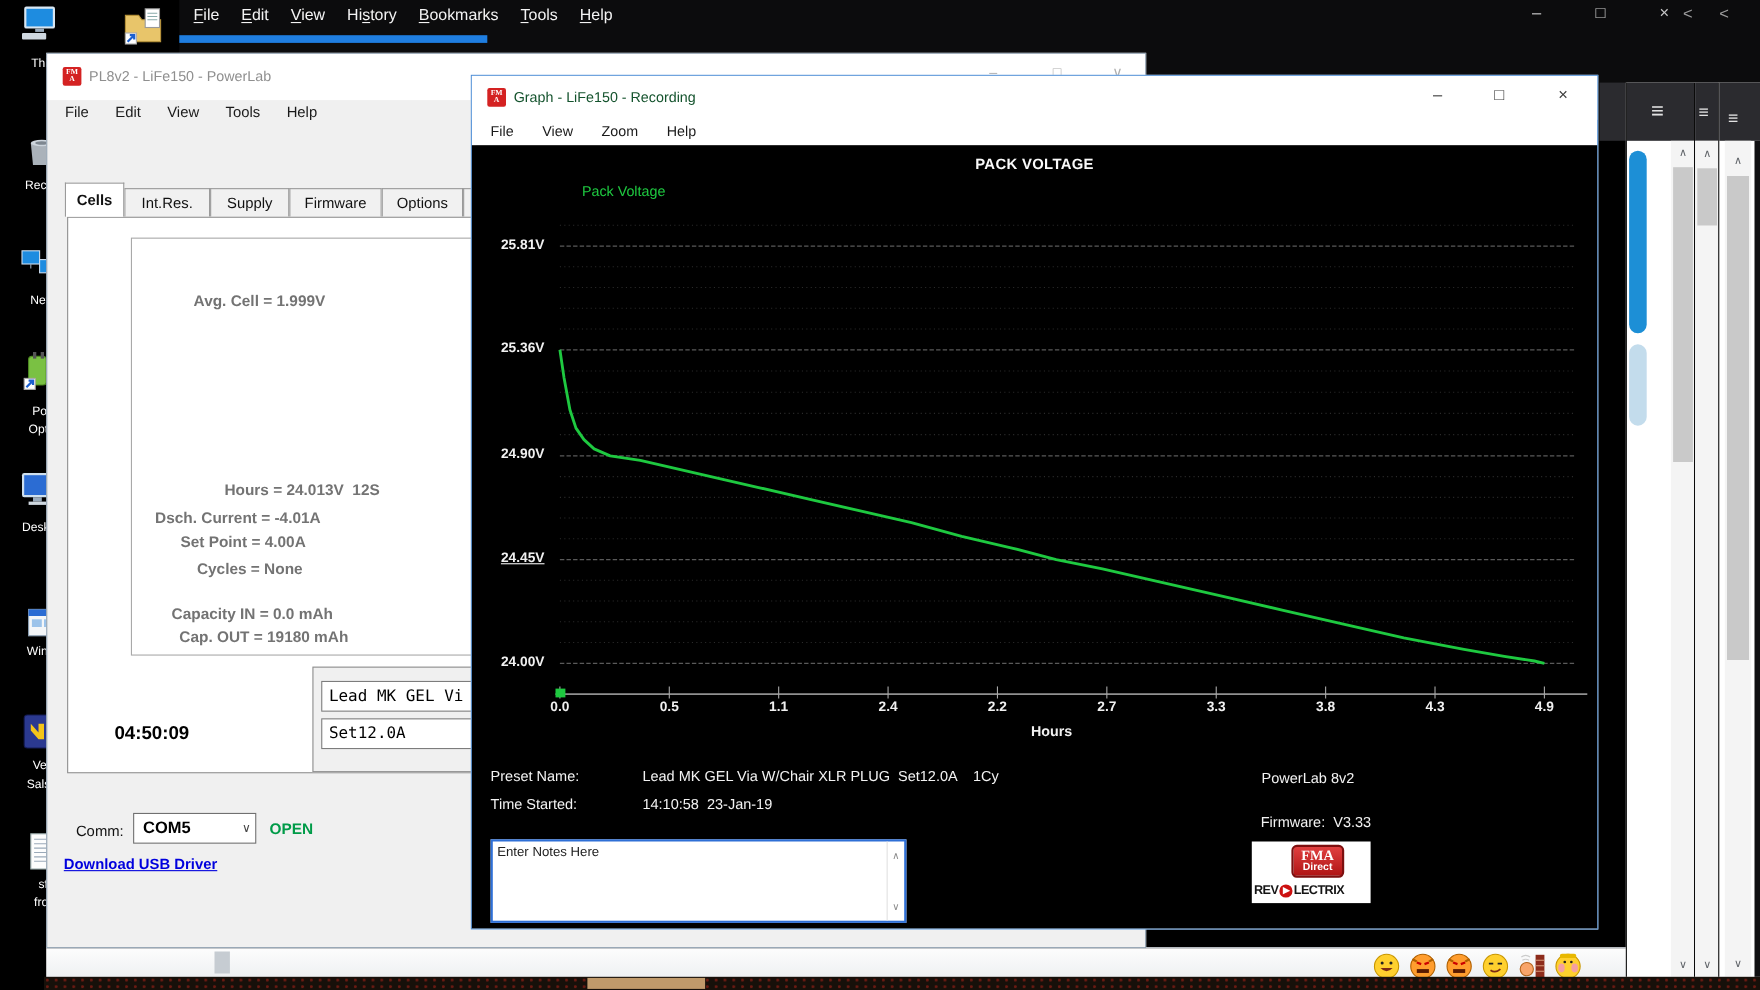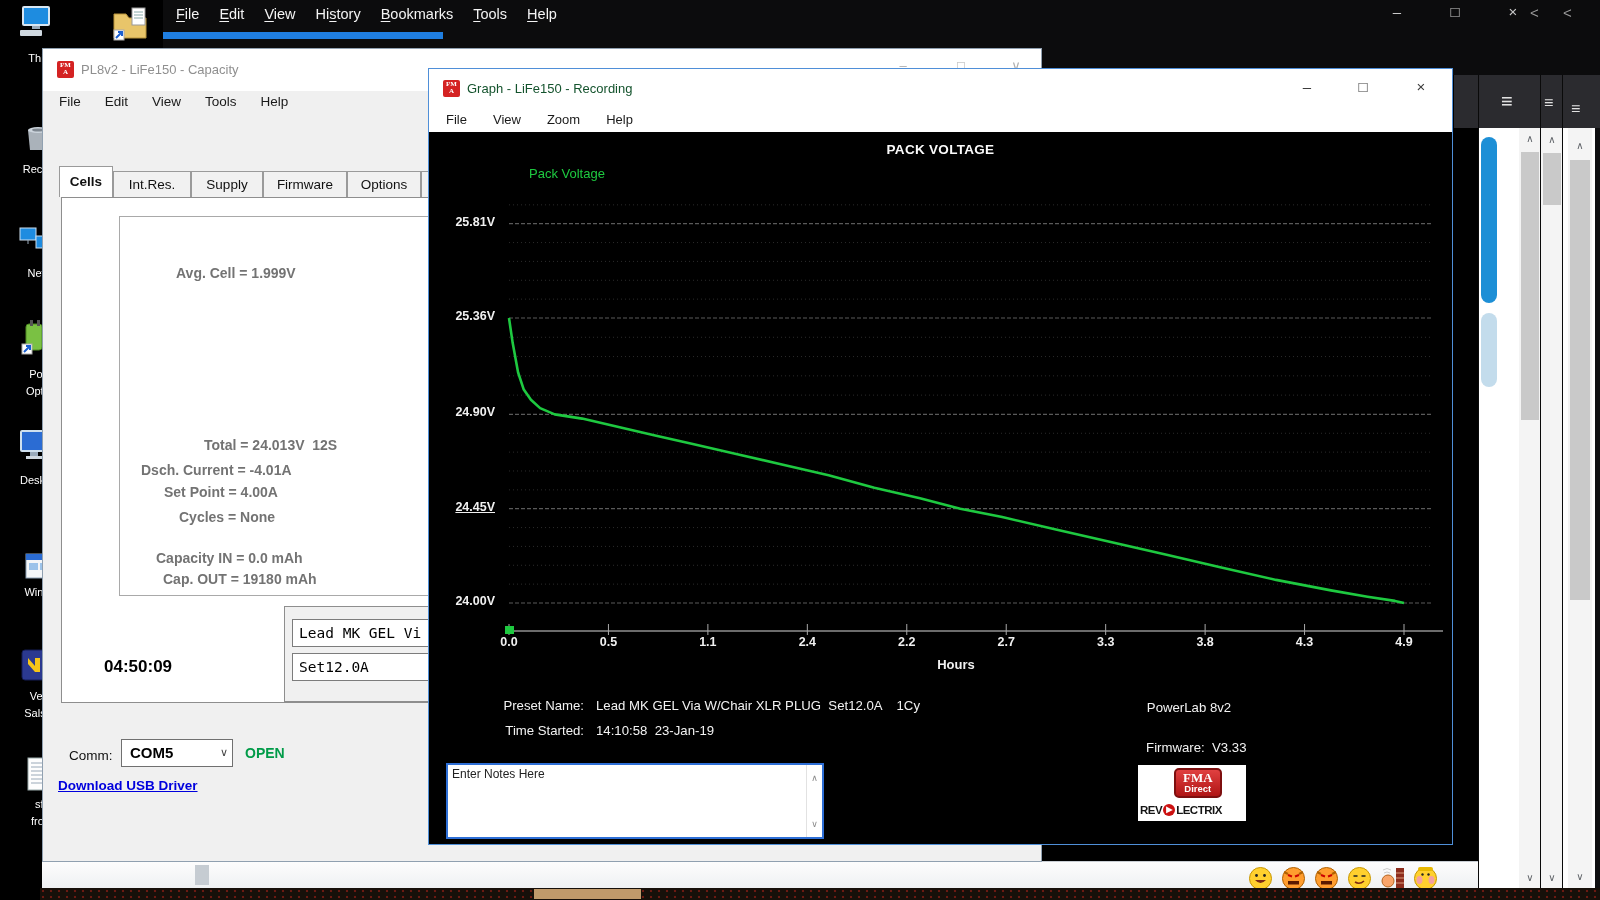--- a/index.html
+++ b/index.html
@@ -69,21 +69,21 @@
   .gmenu{position:absolute;left:4px;top:40px;height:23px;display:flex;border-bottom:1px solid #dcdcdc;right:4px;}
   .gmenu-item{padding:0 13px;font-size:13px;color:#1a1a1a;line-height:22px;}
   .gcontent{position:absolute;left:0;top:63px;width:1023px;height:712px;background:#000;}
   .gtitle{position:absolute;left:0;top:73px;width:1023px;text-align:center;font-size:13.5px;
           font-weight:700;letter-spacing:.3px;color:#fafafa;}
   .glegend{position:absolute;left:100px;top:97px;font-size:13px;}
   .gylabel{position:absolute;left:8px;width:58px;text-align:right;font-size:12.5px;font-weight:600;color:#f0f0f0;}
   .gxlabel{position:absolute;width:44px;text-align:center;font-size:12.5px;font-weight:600;color:#f0f0f0;}
   .gxaxis-title{position:absolute;left:497px;top:588px;width:60px;text-align:center;font-size:13px;font-weight:600;color:#f0f0f0;}
   .gfoot-row{position:absolute;left:17px;display:flex;font-size:13.2px;color:#f2f2f2;white-space:pre;}
-  .gfoot-label{width:138px;text-align:right;margin-right:12px;}
+  .gfoot-label{width:138px;text-align:left;}
   .gdev{position:absolute;left:660px;width:200px;text-align:center;font-size:13.2px;color:#f2f2f2;white-space:pre;}
   .notes{position:absolute;left:17px;top:694px;width:378px;height:76px;border:2px solid #2e6fd6;background:#fff;box-sizing:border-box;}
   .notes-text{position:absolute;left:4px;top:2px;font-size:12px;color:#222;}
   .notes-rail{position:absolute;right:0;top:0;bottom:0;width:15px;border-left:1px solid #e2e2e2;}
   .notes-arrow{position:absolute;width:100%;text-align:center;font-size:9px;color:#8a8a8a;}
   .logo{position:absolute;left:709px;top:696px;width:108px;height:56px;background:#fff;}
   .fmadirect{position:absolute;left:36px;top:3px;background:linear-gradient(#e04040,#b01515);
              border:2px solid #7d0f0f;border-radius:5px;padding:1px 7px 2px;text-align:center;}
   .fmadirect .l1{font-family:"Liberation Serif",serif;font-weight:700;font-size:13px;color:#fff;line-height:13px;}
   .fmadirect .l2{font-weight:700;font-size:9.5px;color:#fff;line-height:10px;}
@@ -194,21 +194,21 @@
         <rect x="5" y="1" width="15" height="4" rx="2" fill="#e8b800"></rect>
       </svg></span>
   </div>
 <div class="botdark">
   <div class="abs" style="left:494px;top:1px;width:107px;height:10px;background:#c09a6b;"></div>
 </div>
 
 <div class="pl8">
   <div class="ptitle">
     <div class="fmaicon" style="left:14px;top:12px;">FM<br>A</div>
-    <span class="ptitle-text">PL8v2 - LiFe150 - Capacity</span>
+    <span class="ptitle-text">PL8v2 - LiFe150 - PowerLab</span>
     <span class="pbtn" style="left:845px">–</span>
     <span class="pbtn" style="left:903px">□</span>
     <span class="pbtn" style="left:958px">∨</span>
   </div>
   <div class="pmenu">
       <span class="pmenu-item">File</span>
       <span class="pmenu-item">Edit</span>
       <span class="pmenu-item">View</span>
       <span class="pmenu-item">Tools</span>
       <span class="pmenu-item">Help</span>
@@ -219,21 +219,21 @@
       <div class="tab" style="left: 148px; width: 72px;">Supply</div>
       <div class="tab" style="left: 220px; width: 84px;">Firmware</div>
       <div class="tab" style="left: 304px; width: 74px;">Options</div>
       <div class="tab" style="left: 378px; width: 90px;">P</div>
     </div>
   <div class="panel">
     <div class="innerbox"></div>
   </div>
   <div id="readings-holder">
       <span class="reading" style="left: 133px; top: 216px;">Avg. Cell = 1.999V</span>
-      <span class="reading" style="left: 161px; top: 388px;">Total = 24.013V  12S</span>
+      <span class="reading" style="left: 161px; top: 388px;">Hours = 24.013V  12S</span>
       <span class="reading" style="left: 98px; top: 413px;">Dsch. Current = -4.01A</span>
       <span class="reading" style="left: 121px; top: 435px;">Set Point = 4.00A</span>
       <span class="reading" style="left: 136px; top: 460px;">Cycles = None</span>
       <span class="reading" style="left: 113px; top: 501px;">Capacity IN = 0.0 mAh</span>
       <span class="reading" style="left: 120px; top: 522px;">Cap. OUT = 19180 mAh</span>
     </div>
   <span class="timer">04:50:09</span>
   <div class="groupbox">
     <div class="presetbox" style="top:12px;">Lead MK GEL Vi</div>
     <div class="presetbox" style="top:46px;">Set12.0A        1</div>

